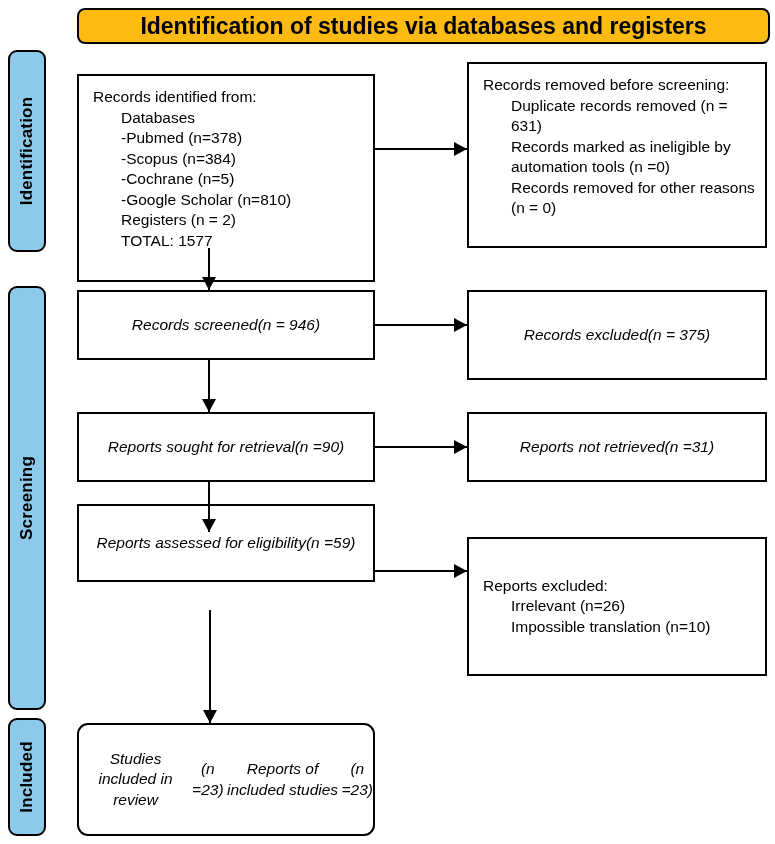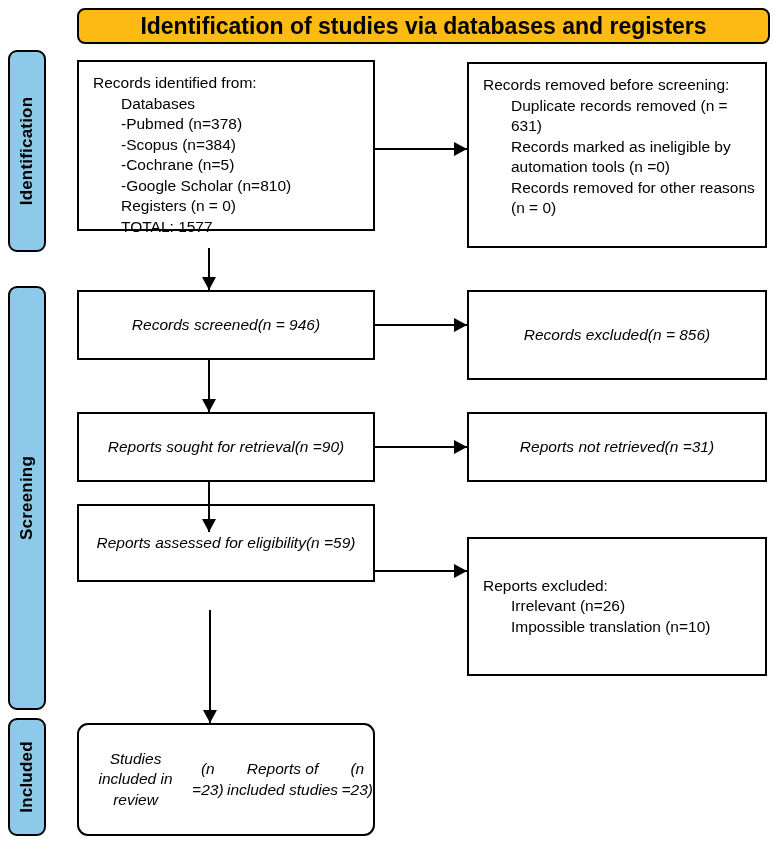--- a/index.html
+++ b/index.html
@@ -68,21 +68,21 @@
     font-style: italic;
   }
   .pbox.mid-left {
     display: flex; flex-direction: column;
     justify-content: center;
     padding: 8px 8px 8px 14px;
     text-align: left;
   }
   .indent { padding-left: 28px; }
 
-  .box-identified { top: 60px;  height: 171px; }
+  .box-identified { top: 74px;  height: 208px; }
   .box-removed    { top: 62px;  height: 186px; }
   .box-screened   { top: 290px; height: 70px; }
   .box-rexcluded  { top: 290px; height: 90px; }
   .box-sought     { top: 412px; height: 70px; }
   .box-notretr    { top: 412px; height: 70px; }
   .box-assessed   { top: 504px; height: 78px; }
   .box-repexcl    { top: 537px; height: 139px; }
   .box-included   { top: 723px; height: 113px; border-radius: 11px; }
 
   .arrow-h {
@@ -141,39 +141,39 @@
     <span>Included</span>
   </div>
 
   <div class="pbox left-col listy box-identified">
     <div>Records identified from:</div>
     <div class="indent">Databases</div>
     <div class="indent">-Pubmed (n=378)</div>
     <div class="indent">-Scopus (n=384)</div>
     <div class="indent">-Cochrane (n=5)</div>
     <div class="indent">-Google Scholar (n=810)</div>
-    <div class="indent">Registers (n = 0)</div>
+    <div class="indent">Registers (n = 2)</div>
     <div class="indent">TOTAL: 1577</div>
   </div>
 
   <div class="pbox right-col listy box-removed">
     <div>Records removed before screening:</div>
     <div class="indent">Duplicate records removed (n = 631)</div>
     <div class="indent">Records marked as ineligible by automation tools (n =0)</div>
     <div class="indent">Records removed for other reasons (n = 0)</div>
   </div>
 
   <div class="pbox left-col centered box-screened">
     <div>Records screened</div>
     <div>(n = 946)</div>
   </div>
 
   <div class="pbox right-col centered box-rexcluded">
     <div>Records excluded</div>
-    <div>(n = 856)</div>
+    <div>(n = 375)</div>
   </div>
 
   <div class="pbox left-col centered box-sought">
     <div>Reports sought for retrieval</div>
     <div>(n =90)</div>
   </div>
 
   <div class="pbox right-col centered box-notretr">
     <div>Reports not retrieved</div>
     <div>(n =31)</div>

